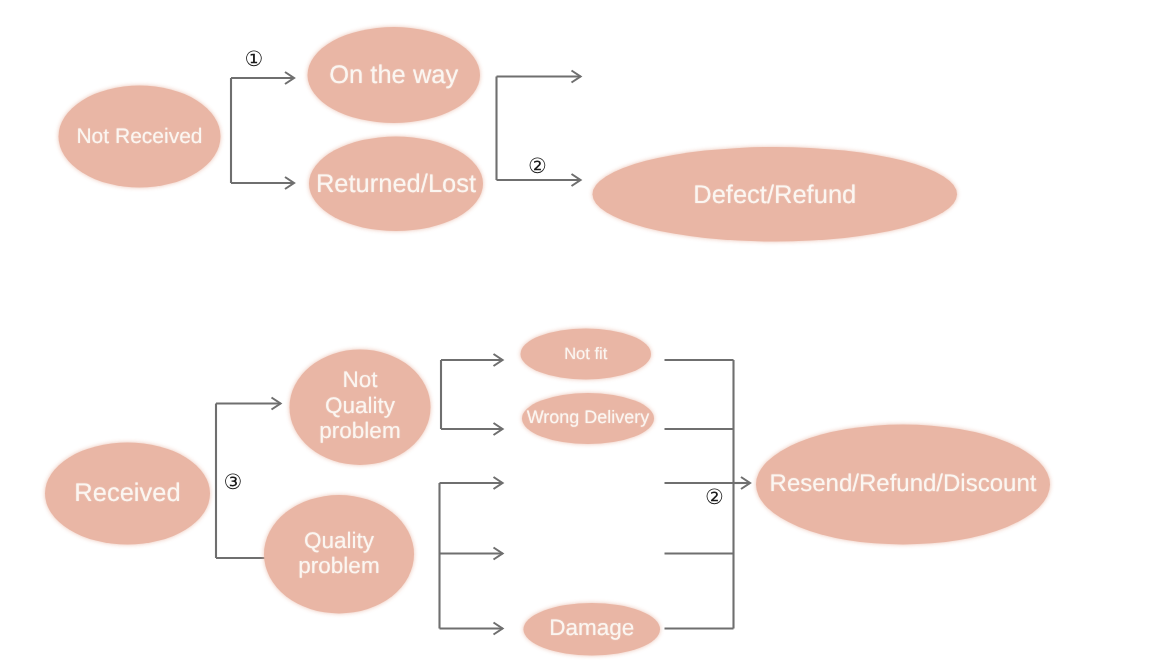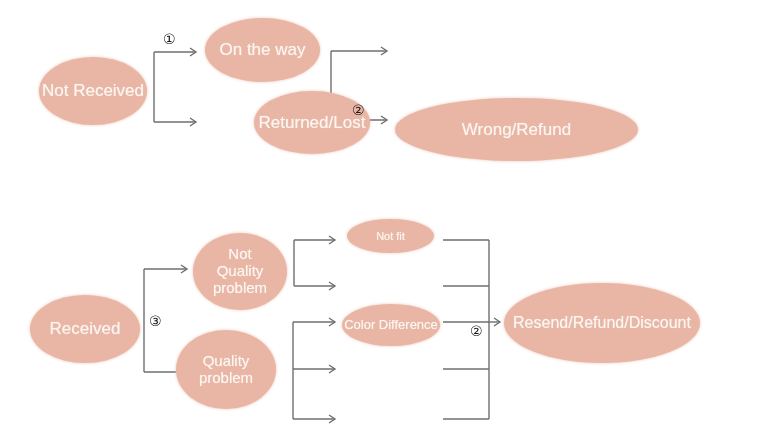--- a/index.html
+++ b/index.html
@@ -29,23 +29,23 @@
     align-items: center;
     justify-content: center;
     text-align: center;
     color: var(--node-text);
     box-shadow: 0 0 3px rgba(233, 182, 165, 0.85);
     text-shadow: 0 0 1px rgba(255,255,255,0.55);
   }
   .node span { white-space: nowrap; line-height: 1.12; }
   .node.wrap span { white-space: normal; display: inline-block; }
 
-  .n-not-received     { left: 39px;  top: 57px;  width: 108px; height: 68px; font-size: 17px; }
+  .n-not-received     { left: 39px;  top: 57px;  width: 108px; height: 68px; font-size: 14px; }
   .n-on-the-way       { left: 205px; top: 18px;  width: 115px; height: 64px; font-size: 17px; }
-  .n-returned-lost    { left: 206px; top: 91px;  width: 116px; height: 63px; font-size: 17px; margin-left: 48px; }
+  .n-returned-lost    { left: 206px; top: 91px;  width: 116px; height: 63px; font-size: 17px; }
   .n-please-wait      { left: 394px; top: 16px;  width: 243px; height: 64px; font-size: 17px; }
   .n-resend-refund    { left: 395px; top: 98px;  width: 243px; height: 63px; font-size: 17px; }
   .n-received         { left: 30px;  top: 295px; width: 110px; height: 68px; font-size: 17px; }
   .n-not-quality      { left: 193px; top: 233px; width: 94px;  height: 77px; font-size: 15px; text-align: center; }
   .n-not-quality span { width: 62px; }
   .n-quality          { left: 176px; top: 330px; width: 100px; height: 79px; font-size: 15px; }
   .n-quality span     { width: 62px; }
   .n-not-fit          { left: 347px; top: 219px; width: 87px;  height: 34px; font-size: 11px; }
   .n-wrong-delivery   { left: 348px; top: 262px; width: 88px;  height: 34px; font-size: 12px; }
   .n-color-difference { left: 342px; top: 304px; width: 98px;  height: 42px; font-size: 13px; }
@@ -121,37 +121,40 @@
   <div class="node n-not-received">
     <span>Not Received</span>
   </div>
   <div class="node n-on-the-way">
     <span>On the way</span>
   </div>
   <div class="node n-returned-lost">
     <span>Returned/Lost</span>
   </div>
   <div class="node n-resend-refund">
-    <span>Wrong/Refund</span>
+    <span>Defect/Refund</span>
   </div>
 
   <div class="node n-received">
     <span>Received</span>
   </div>
   <div class="node wrap n-not-quality">
     <span>Not Quality problem</span>
   </div>
   <div class="node wrap n-quality">
     <span>Quality problem</span>
   </div>
   <div class="node n-not-fit">
     <span>Not fit</span>
   </div>
-  <div class="node n-color-difference">
-    <span>Color Difference</span>
+  <div class="node n-wrong-delivery">
+    <span>Wrong Delivery</span>
+  </div>
+  <div class="node n-damage">
+    <span>Damage</span>
   </div>
   <div class="node n-rrd">
     <span>Resend/Refund/Discount</span>
   </div>
 
   <div class="marker m-step1">①</div>
   <div class="marker m-step2-top">②</div>
   <div class="marker m-step3">③</div>
   <div class="marker m-step2-bottom">②</div>
 

